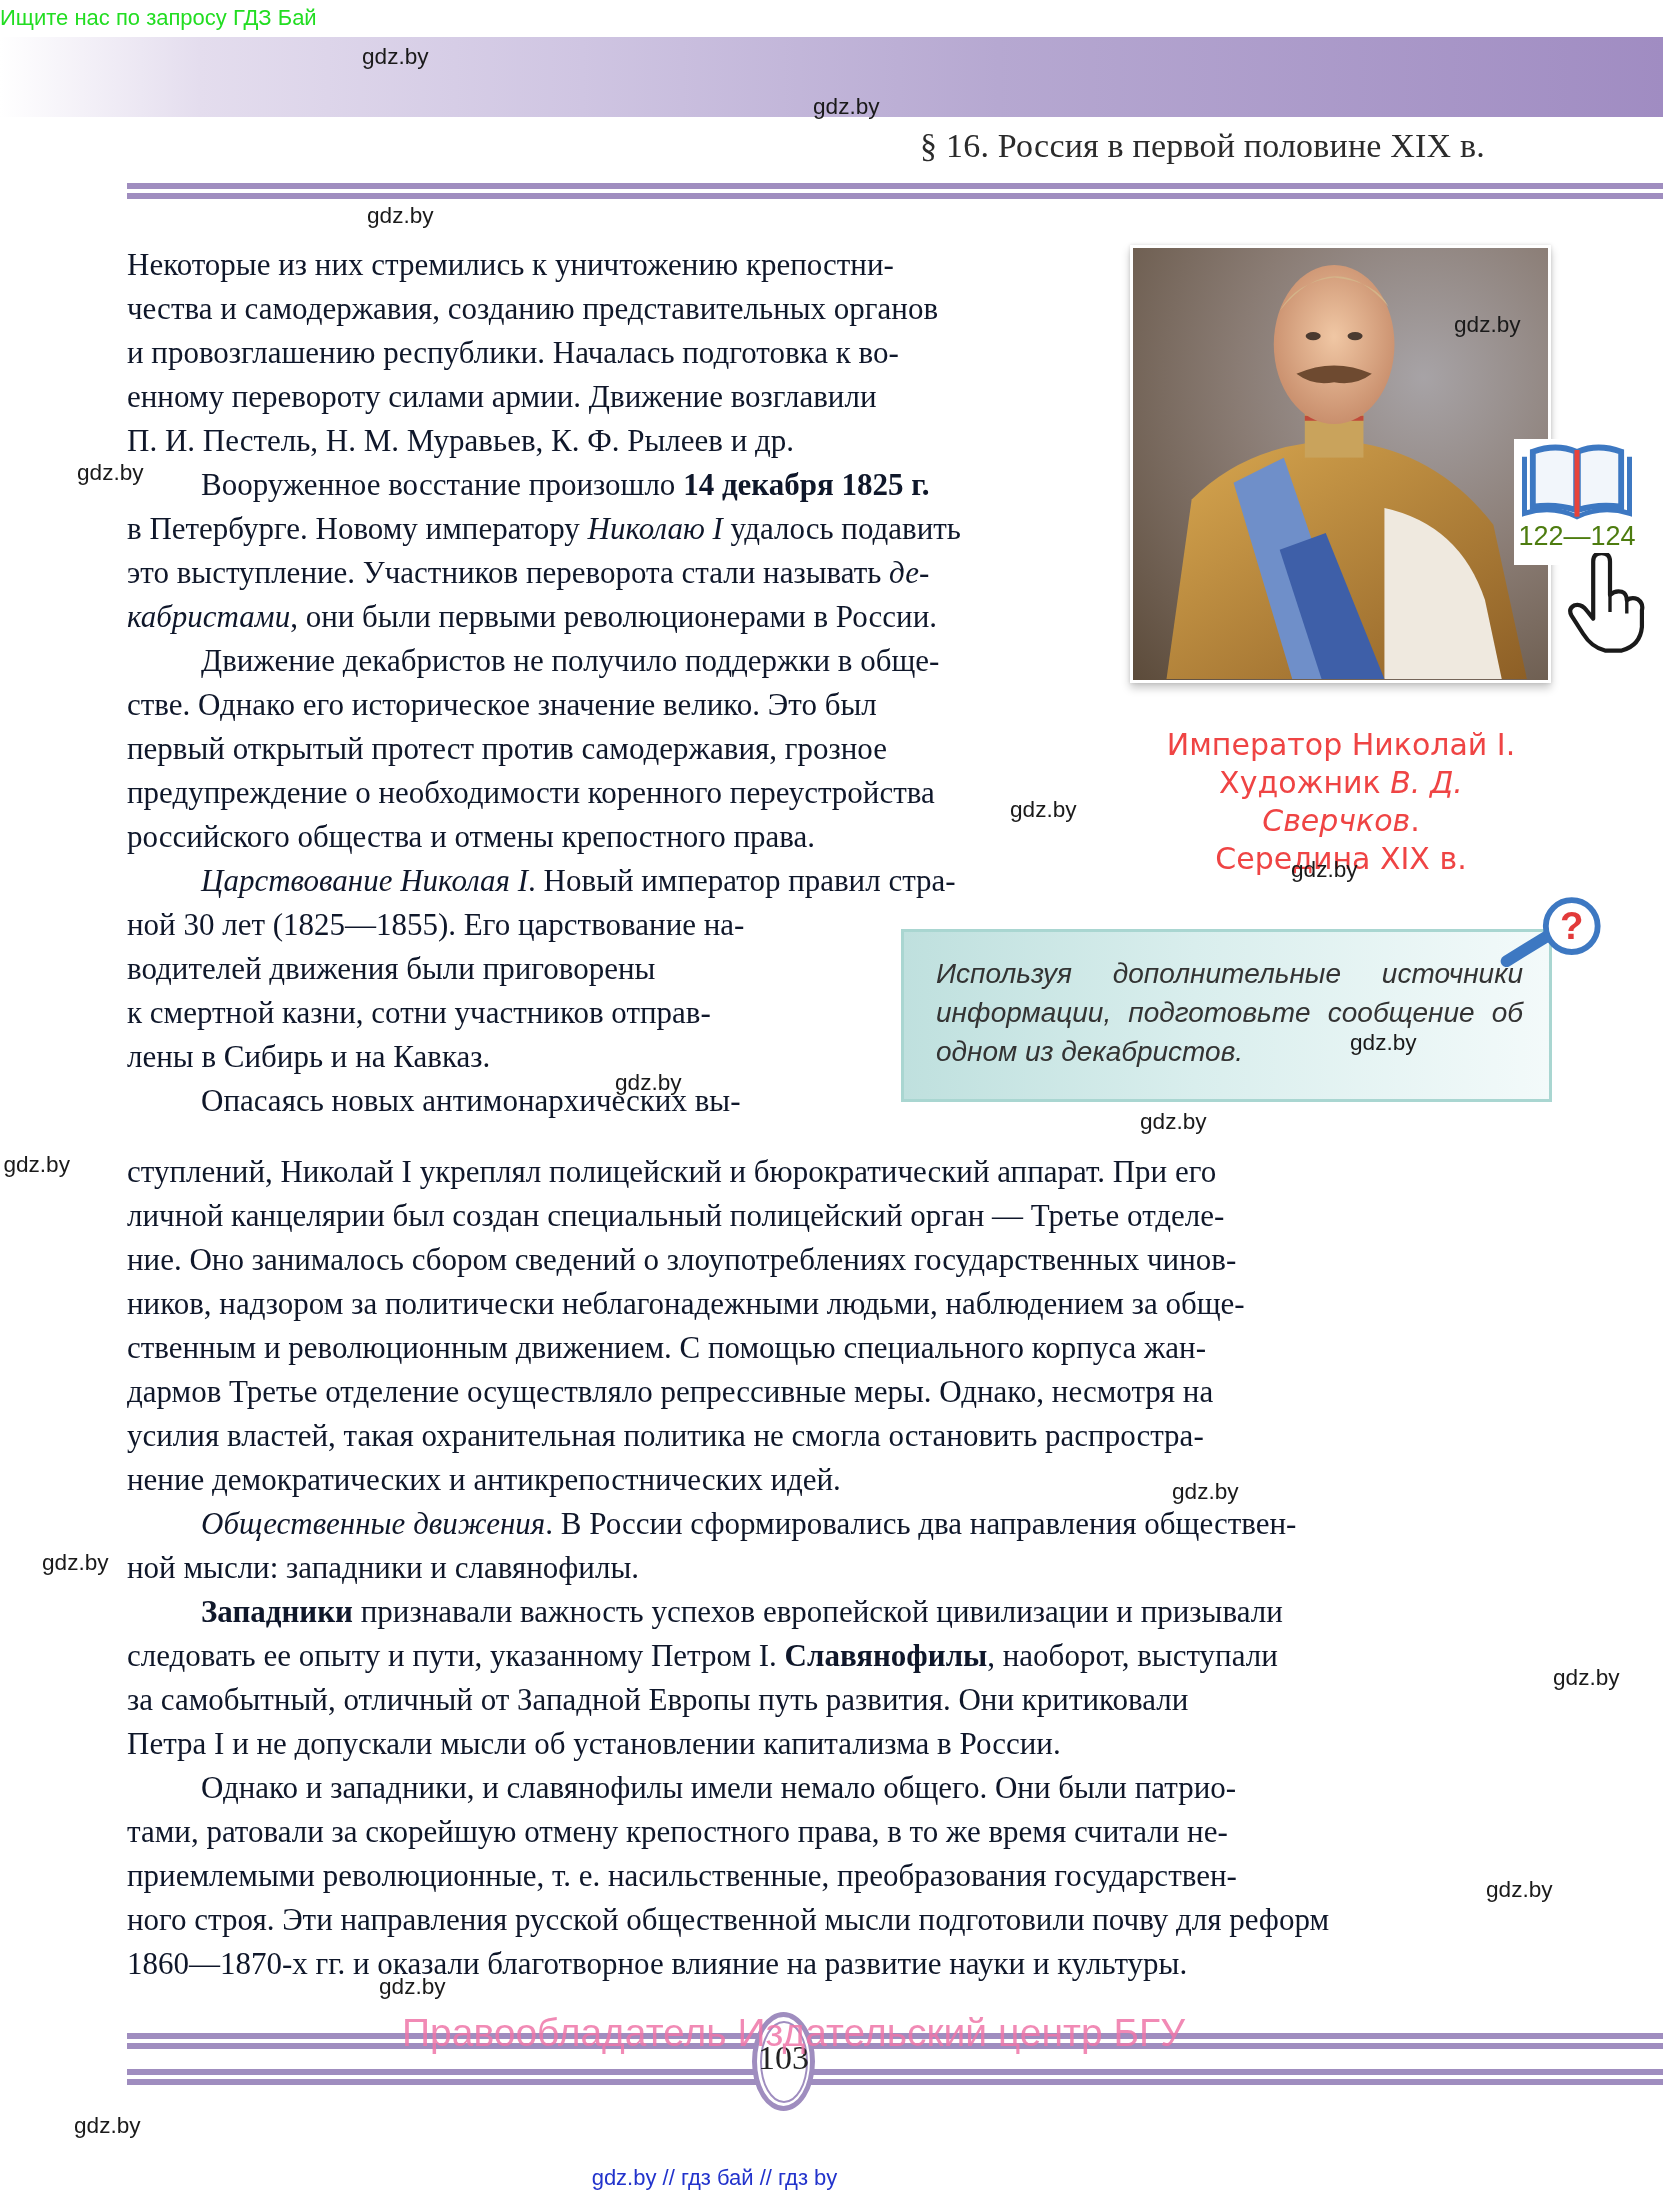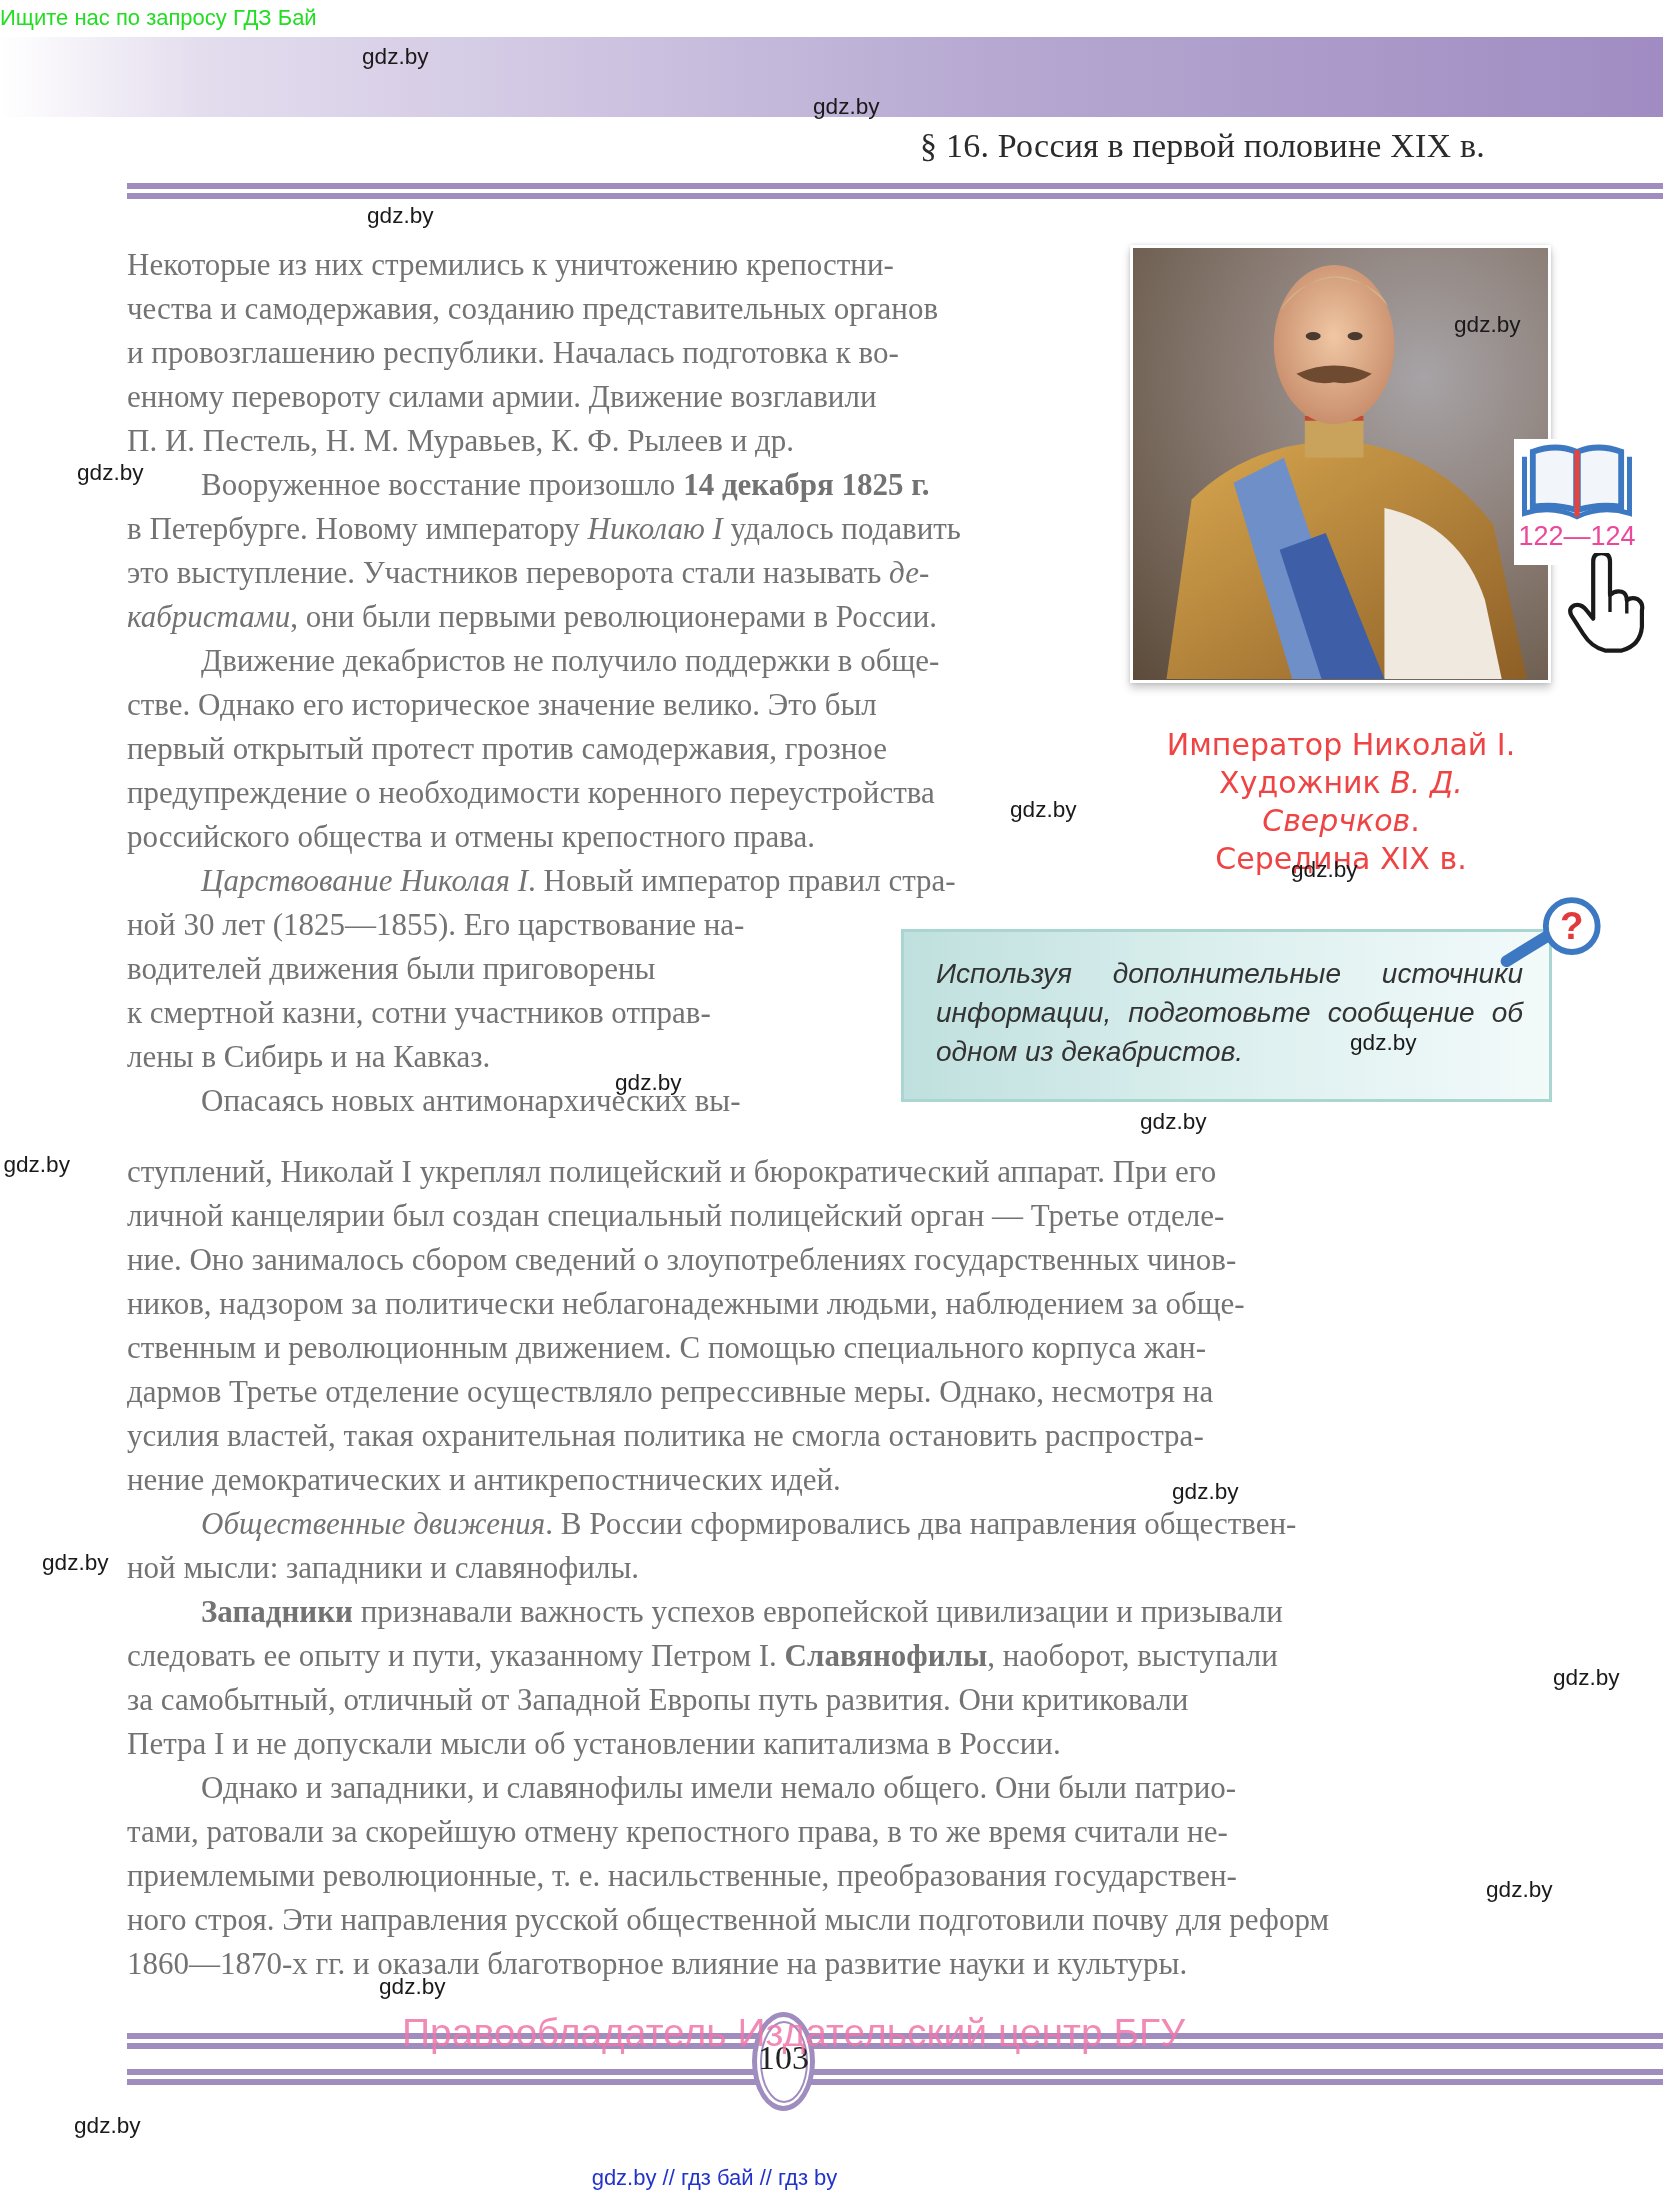--- a/index.html
+++ b/index.html
@@ -12,39 +12,39 @@
   .header-band { position: absolute; top: 37px; left: 0; width: 1664px; height: 80px;
     background: linear-gradient(to right, #ffffff 0%, #e4ddee 12%, #cfc5e2 35%, #b6a8d1 60%, #a08cc2 100%); }
 
   .wm { position: absolute; font-family: "Liberation Sans", sans-serif; font-size: 22.6px; color: #1a1a1a; }
 
   .section-title { position: absolute; top: 127px; right: 179px; font-family: Liberation Serif, serif;
     font-size: 34px; color: #2b2b2b; letter-spacing: 0.2px; }
 
   .rule { position: absolute; left: 127px; right: 0; height: 5.9px; background: #9f8dbf; }
 
-  .body-text { position: absolute; font-size: 31px; line-height: 44px; color: #737373; white-space: nowrap; }
+  .body-text { position: absolute; font-size: 31px; line-height: 44px; color: #0f172a; white-space: nowrap; }
   .line { display: block; height: 44px; }
   .indent { padding-left: 74px; }
   .b { font-weight: bold; }
   .i { font-style: italic; }
   .bi { font-weight: normal; font-style: italic; }
 
   .portrait-frame { position: absolute; left: 1130px; top: 245px; width: 421px; height: 438px; background: #fff;
     box-shadow: 0 5px 8.4px rgba(0,0,0,0.22), 0 0 3.4px rgba(0,0,0,0.12); padding: 3.4px; }
   .portrait { width: 100%; height: 100%; position: relative; overflow: hidden;
     background: radial-gradient(ellipse at 70% 30%, #a7a3a6 0%, #8a7c74 45%, #5c4b3a 100%); }
 
   .caption { position: absolute; left: 1140px; top: 726px; width: 402px; text-align: center;
     font-family: "DejaVu Sans", sans-serif; font-size: 30px; line-height: 38px; color: #ef4444; }
 
   .book-tab { position: absolute; left: 1514px; top: 439px; width: 126px; height: 126px; background: #fff; }
   .book-pages { position: absolute; left: 1514px; top: 440px; }
   .book-range { position: absolute; left: 1514px; top: 521px; width: 126px; text-align: center;
-    font-family: "Liberation Sans", sans-serif; font-size: 27px; color: #ec4899; }
+    font-family: "Liberation Sans", sans-serif; font-size: 27px; color: #4d7c0f; }
   .hand { position: absolute; left: 1568px; top: 553px; }
 
   .task-box { position: absolute; left: 901px; top: 929px; width: 651px; height: 173px;
     border: 3.4px solid #a9d6d1; background: linear-gradient(to right, #bfe0de 0%, #d9eeed 45%, #f3fafa 100%); }
   .task-text { position: absolute; left: 936px; top: 954px; width: 587px;
     font-family: "Liberation Sans", sans-serif; font-style: italic; font-size: 28px; line-height: 39px; color: #333;
     text-align: justify; text-align-last: left; }
   .magnifier { position: absolute; left: 1498px; top: 896px; }
 
   .page-num-circle { position: absolute; left: 752px; top: 2012px; width: 63px; height: 99px;

